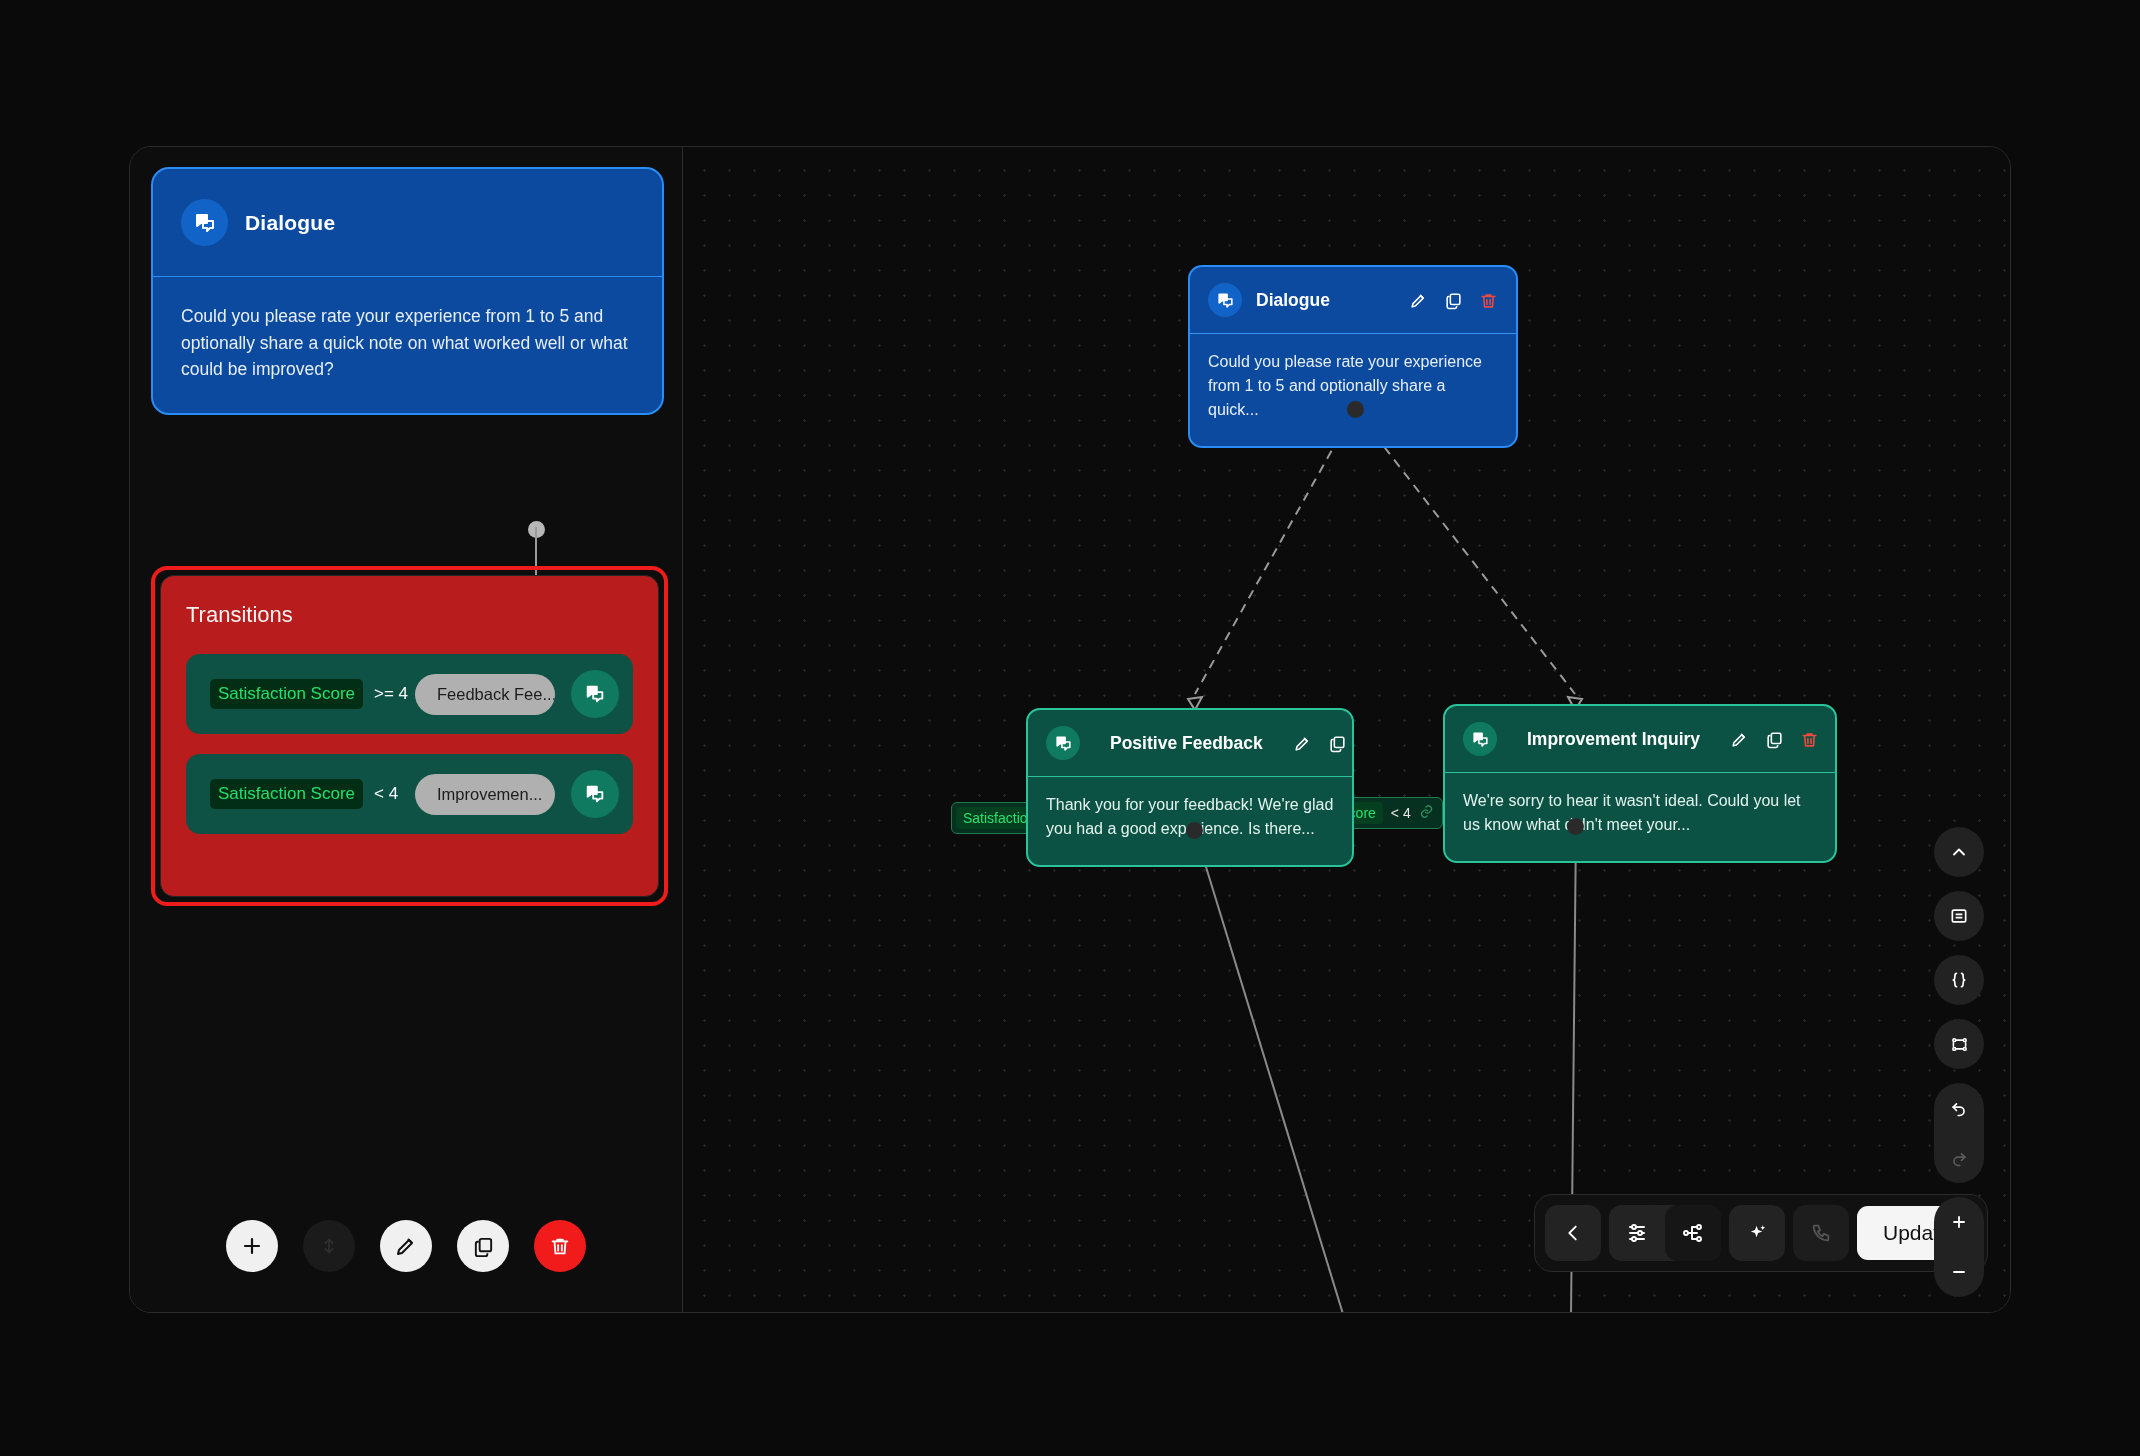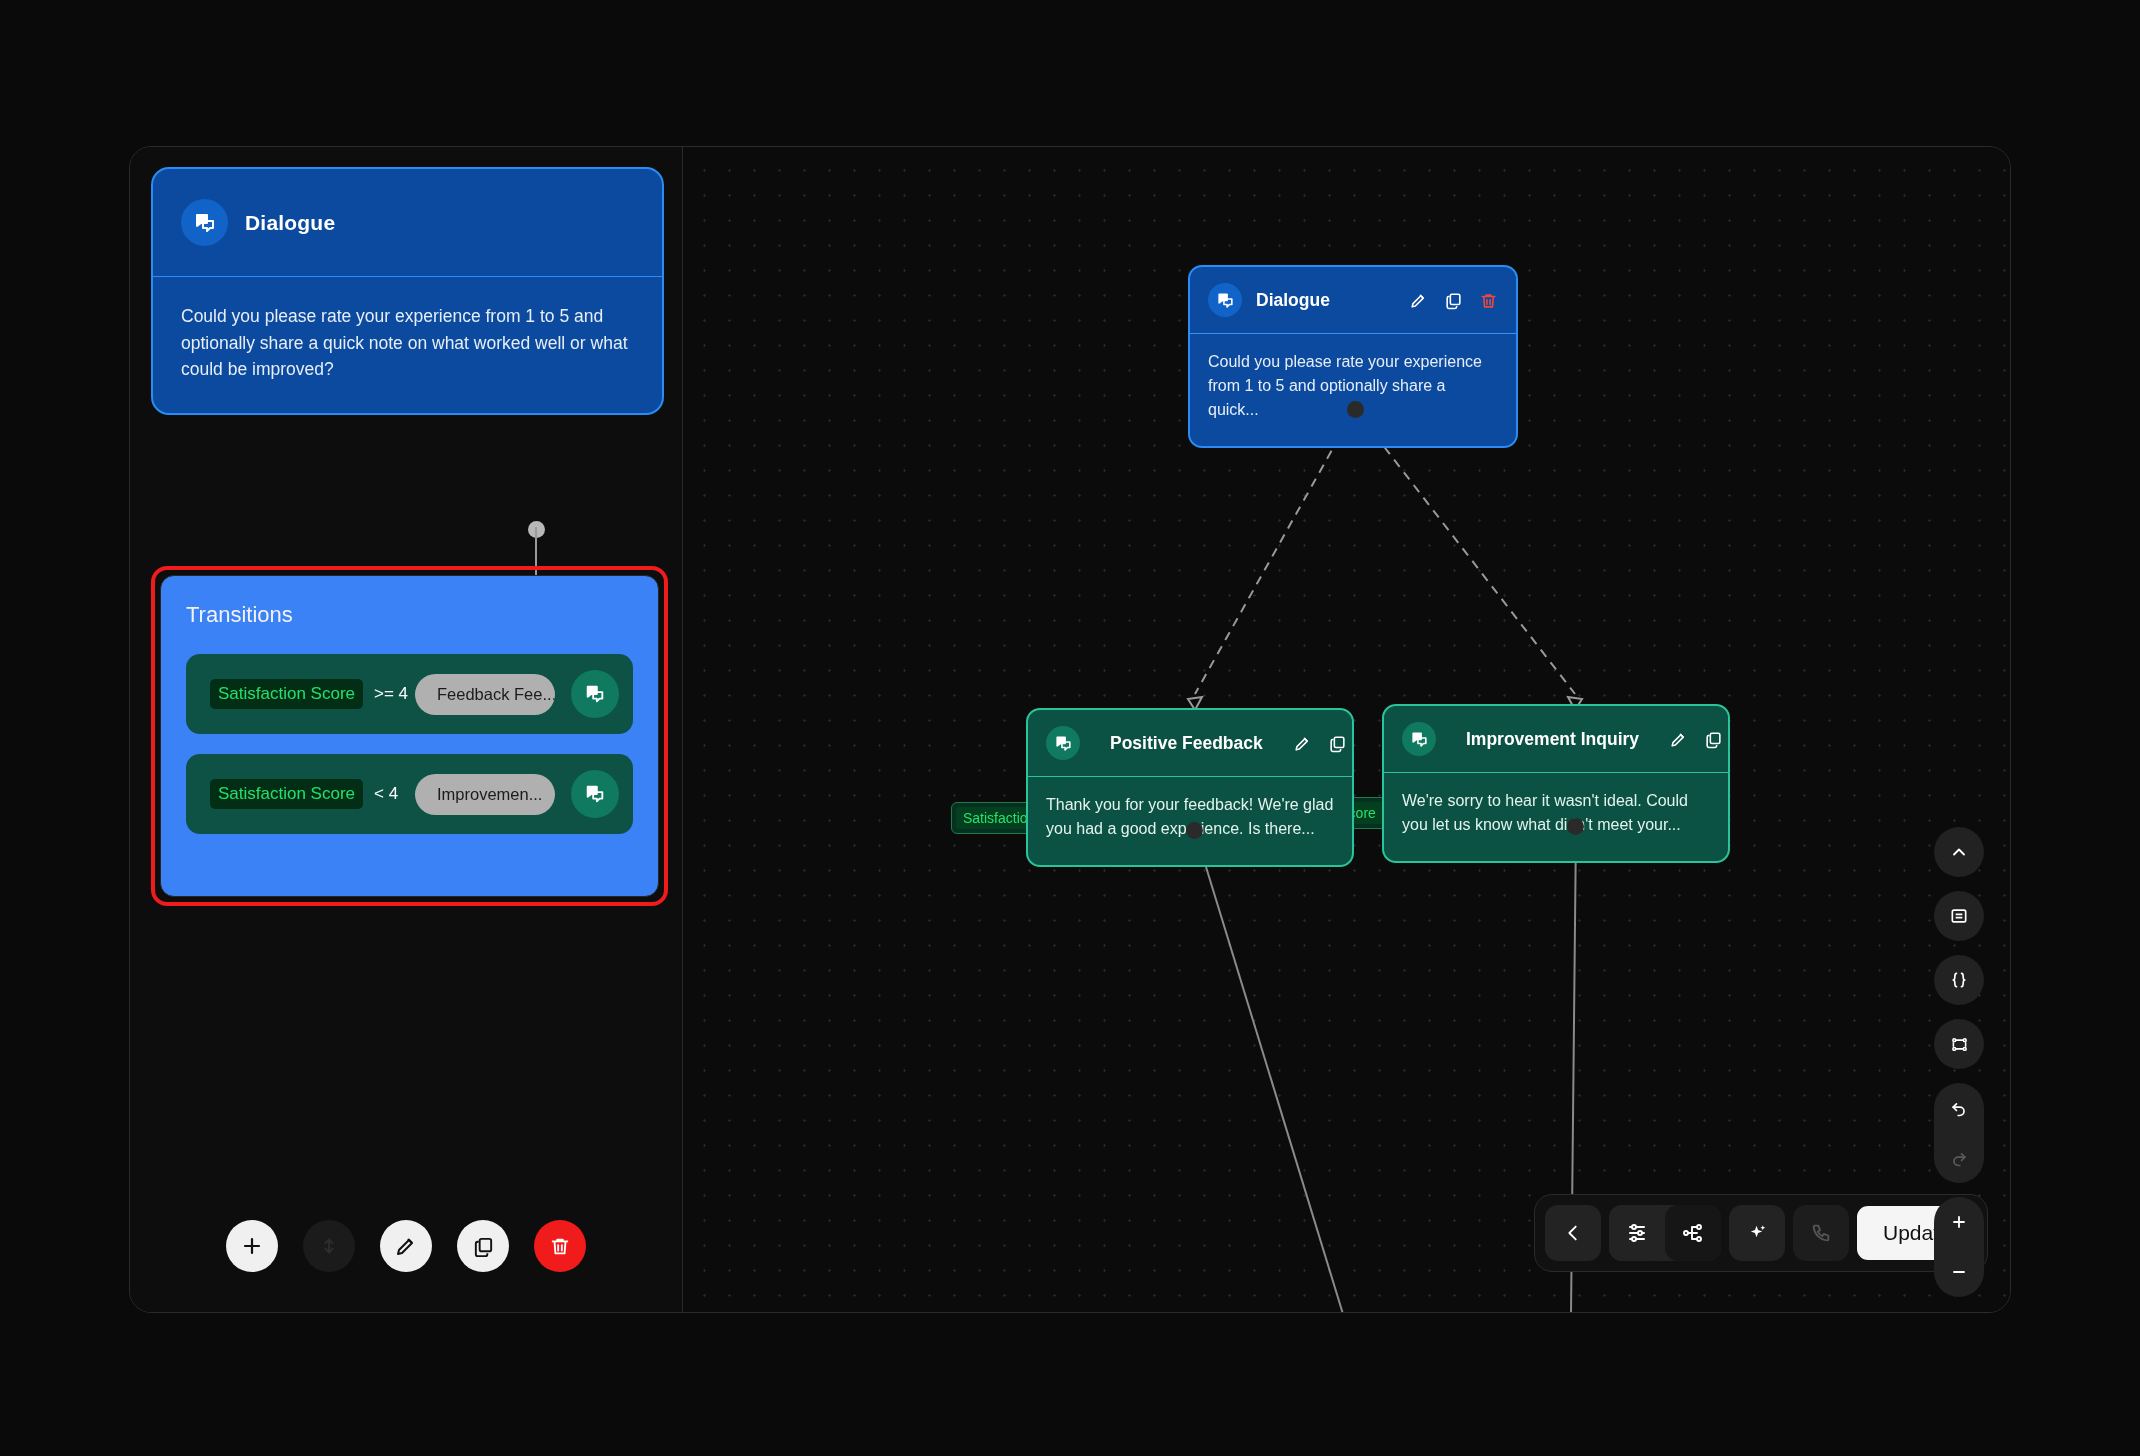--- a/index.html
+++ b/index.html
@@ -78,21 +78,21 @@
     border: 4px solid #f01b1b;
     border-radius: 16px;
     pointer-events: none;
   }
   .transitions-panel {
     position: absolute;
     left: 30px; top: 428px;
     width: 499px; height: 322px;
     border: 1px solid #262626;
     border-radius: 14px;
-    background: #3b82f6;
+    background: #b91c1c;
     padding: 26px 25px;
   }
   .transitions-title { color: #f2f2f2; font-size: 22px; margin-bottom: 26px; }
 
   .transition-row {
     height: 80px;
     border-radius: 14px;
     background: #0d5244;
     display: flex; align-items: center;
     padding: 0 22px 0 24px;
@@ -432,21 +432,21 @@
                 <path d="M4 7h16M9 7V5h6v2M6 7l1 13h10l1-13"></path>
                 <path d="M10 11v6M14 11v6"></path>
               </svg>
           </button>
         </span>
       </div>
       <div class="node-body">Thank you for your feedback! We're glad you had a good experience. Is there...</div>
     </div>
     <div class="node-anchor" style="left:503px; top:675px;"></div>
 
-    <div class="node node-green" style="left:699px; top:557px; width:348px;">
+    <div class="node node-green" style="left:760px; top:557px; width:394px;">
       <div class="node-head">
         <span class="node-icon">
           <svg width="19" height="19" viewBox="0 0 24 24" fill="none" stroke="#fff" stroke-width="2" stroke-linejoin="round">
             <path d="M4 4h10v8H8l-4 3z" fill="#fff" stroke="#fff"></path>
             <path d="M10 10h10v7h-3l-3 3v-3h-4z"></path>
           </svg>
         </span>
         <span class="node-title">Improvement Inquiry</span>
         <span class="node-tools">
           <button class="tool-btn">

